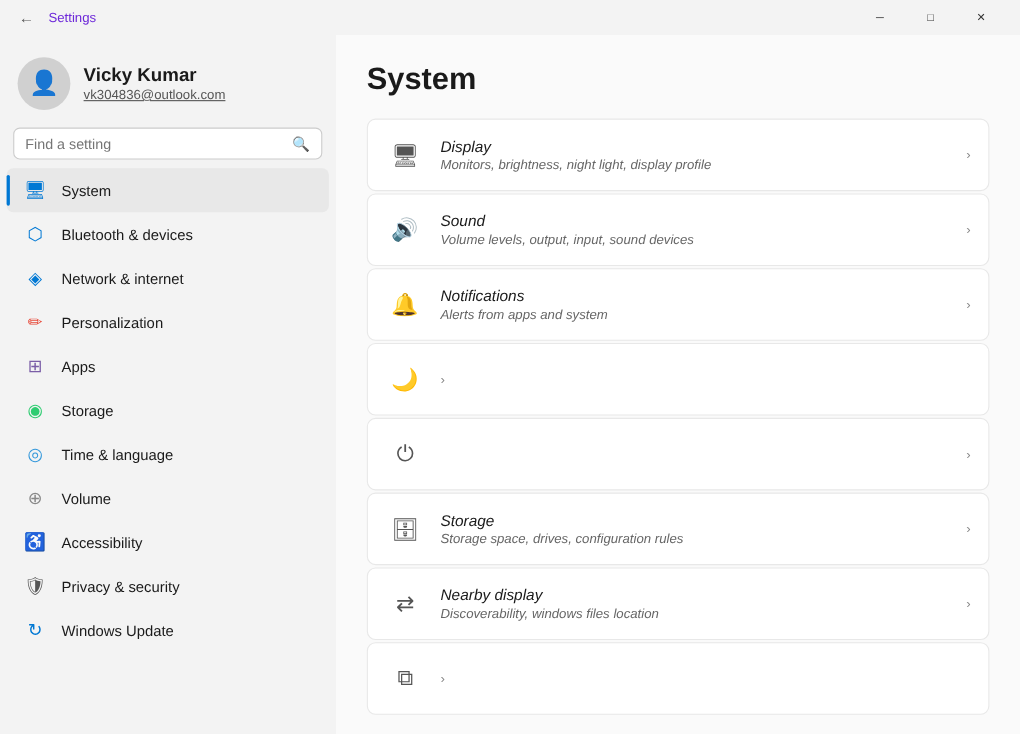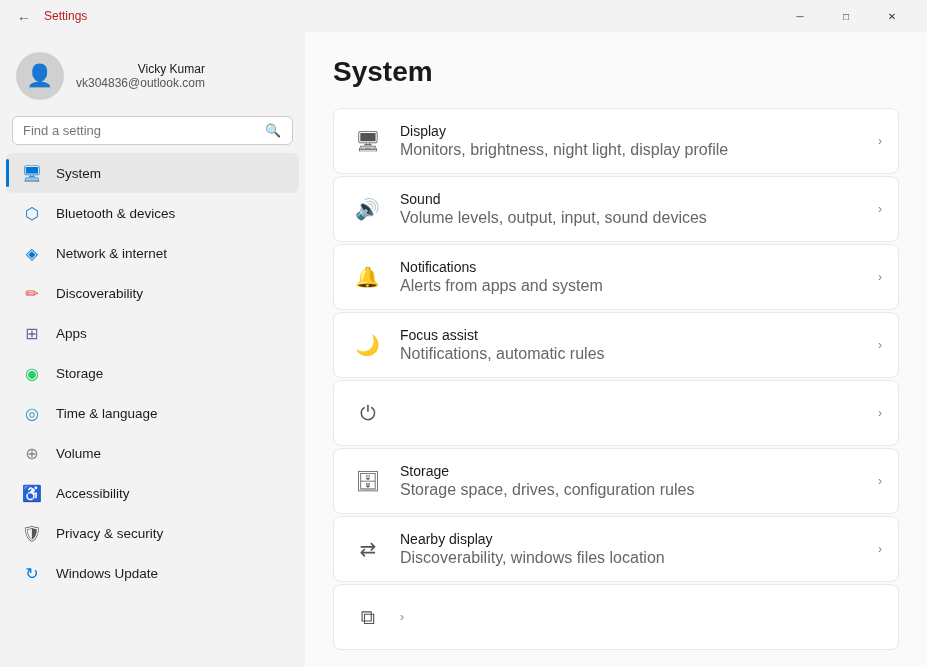--- a/index.html
+++ b/index.html
@@ -28,21 +28,21 @@
       display: flex;
       align-items: center;
       justify-content: center;
       border-radius: 4px;
       cursor: pointer;
       color: #555;
       font-size: 14px;
     }
     .titlebar-title {
       font-size: 12px;
-      color: #b91c1c;
+      color: #6d28d9;
       margin-left: 8px;
     }
     .titlebar-controls {
       margin-left: auto;
       display: flex;
       gap: 0;
     }
     .titlebar-btn {
       width: 46px;
       height: 32px;
@@ -84,22 +84,22 @@
       border-radius: 50%;
       background: #d0d0d0;
       display: flex;
       align-items: center;
       justify-content: center;
       font-size: 22px;
       color: #666;
       flex-shrink: 0;
     }
     .user-info { display: flex; flex-direction: column; }
-    .user-name { font-size: 12px; font-weight: 400; color: #1a1a1a; text-align: right; }
-    .user-email { font-size: 12px; color: #555; }
+    .user-name { font-size: 17px; font-weight: 700; color: #1a1a1a; }
+    .user-email { font-size: 12px; color: #555; text-decoration: underline; }
 
     .search-box {
       margin: 0 12px 8px 12px;
       display: flex;
       align-items: center;
       background: white;
       border: 1px solid #ccc;
       border-radius: 6px;
       padding: 6px 10px;
       gap: 12px;
@@ -198,29 +198,29 @@
       height: 36px;
       display: flex;
       align-items: center;
       justify-content: center;
       font-size: 20px;
       color: #555;
       flex-shrink: 0;
       margin-right: 14px;
     }
 
-    .settings-item-text { flex: 1; }
+    .settings-item-text { flex: 1; font-style: italic; }
     .settings-item-name {
       font-size: 14px;
       font-weight: 500;
       color: #1a1a1a;
       margin-bottom: 2px;
     }
     .settings-item-desc {
-      font-size: 16px;
+      font-size: 12px;
       color: #666;
     }
 
     .settings-item-chevron {
       font-size: 12px;
       color: #888;
     }
   </style>
 </head>
 <body>
@@ -270,21 +270,21 @@
         <div class="nav-item">
           <span class="nav-icon icon-bluetooth">⬡</span>
           <span class="nav-label">Bluetooth &amp; devices</span>
         </div>
         <div class="nav-item">
           <span class="nav-icon icon-network">◈</span>
           <span class="nav-label">Network &amp; internet</span>
         </div>
         <div class="nav-item">
           <span class="nav-icon icon-personalization">✏</span>
-          <span class="nav-label">Discoverability</span>
+          <span class="nav-label">Personalization</span>
         </div>
         <div class="nav-item">
           <span class="nav-icon icon-apps">⊞</span>
           <span class="nav-label">Apps</span>
         </div>
         <div class="nav-item">
           <span class="nav-icon icon-accounts">◉</span>
           <span class="nav-label">Storage</span>
         </div>
         <div class="nav-item">
@@ -333,24 +333,20 @@
         <div class="settings-item">
           <div class="settings-item-icon">🔔</div>
           <div class="settings-item-text">
             <div class="settings-item-name">Notifications</div>
             <div class="settings-item-desc">Alerts from apps and system</div>
           </div>
           <span class="settings-item-chevron">›</span>
         </div>
         <div class="settings-item">
           <div class="settings-item-icon">🌙</div>
-          <div class="settings-item-text">
-            <div class="settings-item-name">Focus assist</div>
-            <div class="settings-item-desc">Notifications, automatic rules</div>
-          </div>
           <span class="settings-item-chevron">›</span>
         </div>
         <div class="settings-item">
           <div class="settings-item-icon">⏻</div>
           <div class="settings-item-text">
           </div>
           <span class="settings-item-chevron">›</span>
         </div>
         <div class="settings-item">
           <div class="settings-item-icon">🗄</div>

